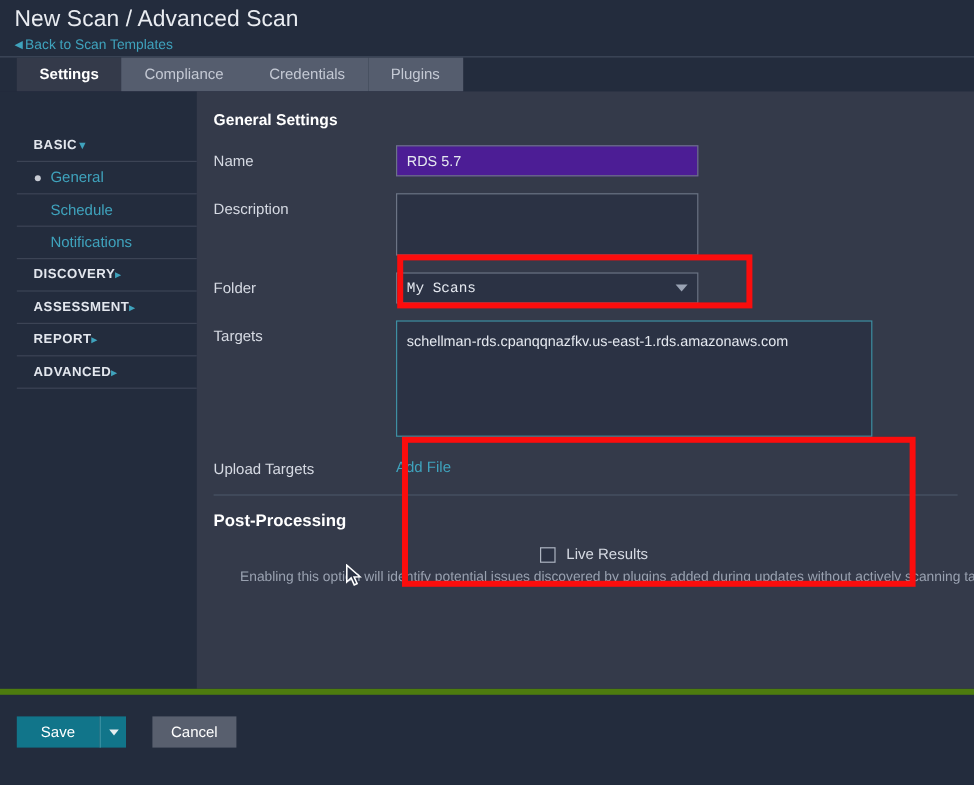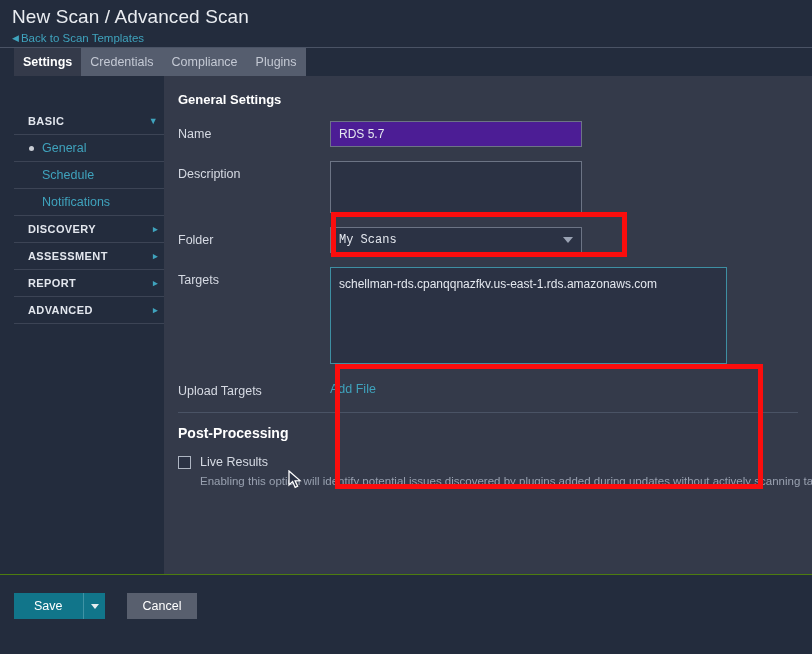--- a/index.html
+++ b/index.html
@@ -58,21 +58,21 @@
     padding-left: 14px;
     background: #232c3d;
     display: flex;
     align-items: flex-end;
     position: relative;
     z-index: 3;
   }
   .tab {
     height: 28px;
     line-height: 28px;
-    padding: 0 9px;
+    padding: 0 19px;
     font-size: 12.5px;
     color: #c4c9d4;
     background: #555d6e;
     cursor: pointer;
     white-space: nowrap;
   }
   .tab.active {
     background: #343a4a;
     color: #ffffff;
     font-weight: bold;
@@ -111,21 +111,20 @@
     cursor: pointer;
     border-bottom: 1px solid #3c4455;
     padding-right: 6px;
   }
   .side-group {
     font-size: 11px;
     font-weight: bold;
     color: #e3e7ee;
     letter-spacing: .4px;
     padding-left: 14px;
-    justify-content: space-between;
   }
   .side-item {
     font-size: 12.5px;
     color: #3fa3bd;
     padding-left: 28px;
   }
   .side-item.selected { color: #3fa3bd; }
   .bullet {
     position: absolute;
     left: 15px;
@@ -248,20 +247,21 @@
   .pp-title {
     font-size: 14px;
     font-weight: bold;
     color: #ffffff;
     margin: 0 0 14px 14px;
   }
   .check-row {
     display: flex;
     align-items: center;
     margin-left: 14px;
+    justify-content: center;
   }
   .checkbox {
     width: 13px; height: 13px;
     box-sizing: border-box;
     border: 1px solid #aeb5c2;
     background: #2b3244;
     margin-right: 9px;
     cursor: pointer;
     flex: 0 0 13px;
   }
@@ -286,21 +286,21 @@
   }
   #annot-name    { left: 331px; top: 136px; width: 296px; height: 45px; }
   #annot-targets { left: 335px; top: 288px; width: 428px; height: 125px; }
 
   
   .footer {
     position: absolute;
     left: 0; bottom: 0;
     width: 812px; height: 80px;
     background: #232c3d;
-    border-top: 1px solid #4d7c0f;
+    border-top: 5px solid #4d7c0f;
     padding: 18px 0 0 14px;
     box-sizing: border-box;
   }
   .btn-group { display: flex; align-items: center; }
   .btn-save {
     height: 26px;
     line-height: 26px;
     padding: 0 20px;
     background: #11758a;
     color: #ffffff;
@@ -355,22 +355,22 @@
 <div class="header">
   <div class="page-title">New Scan / Advanced Scan</div>
   <div class="back-link">
     <span class="back-chevron">◀</span><span>Back to Scan Templates</span>
   </div>
   <div class="header-rule"></div>
 </div>
 
 <div class="tabbar">
   <div class="tab active">Settings</div>
+  <div class="tab">Compliance</div>
   <div class="tab">Credentials</div>
-  <div class="tab">Compliance</div>
   <div class="tab">Plugins</div>
 </div>
 
 <div class="panel">
   <div class="panel-inner">
 
     <div class="sidebar">
       <div class="side-group">
         <span>BASIC</span>
         <span class="caret">▼</span>

